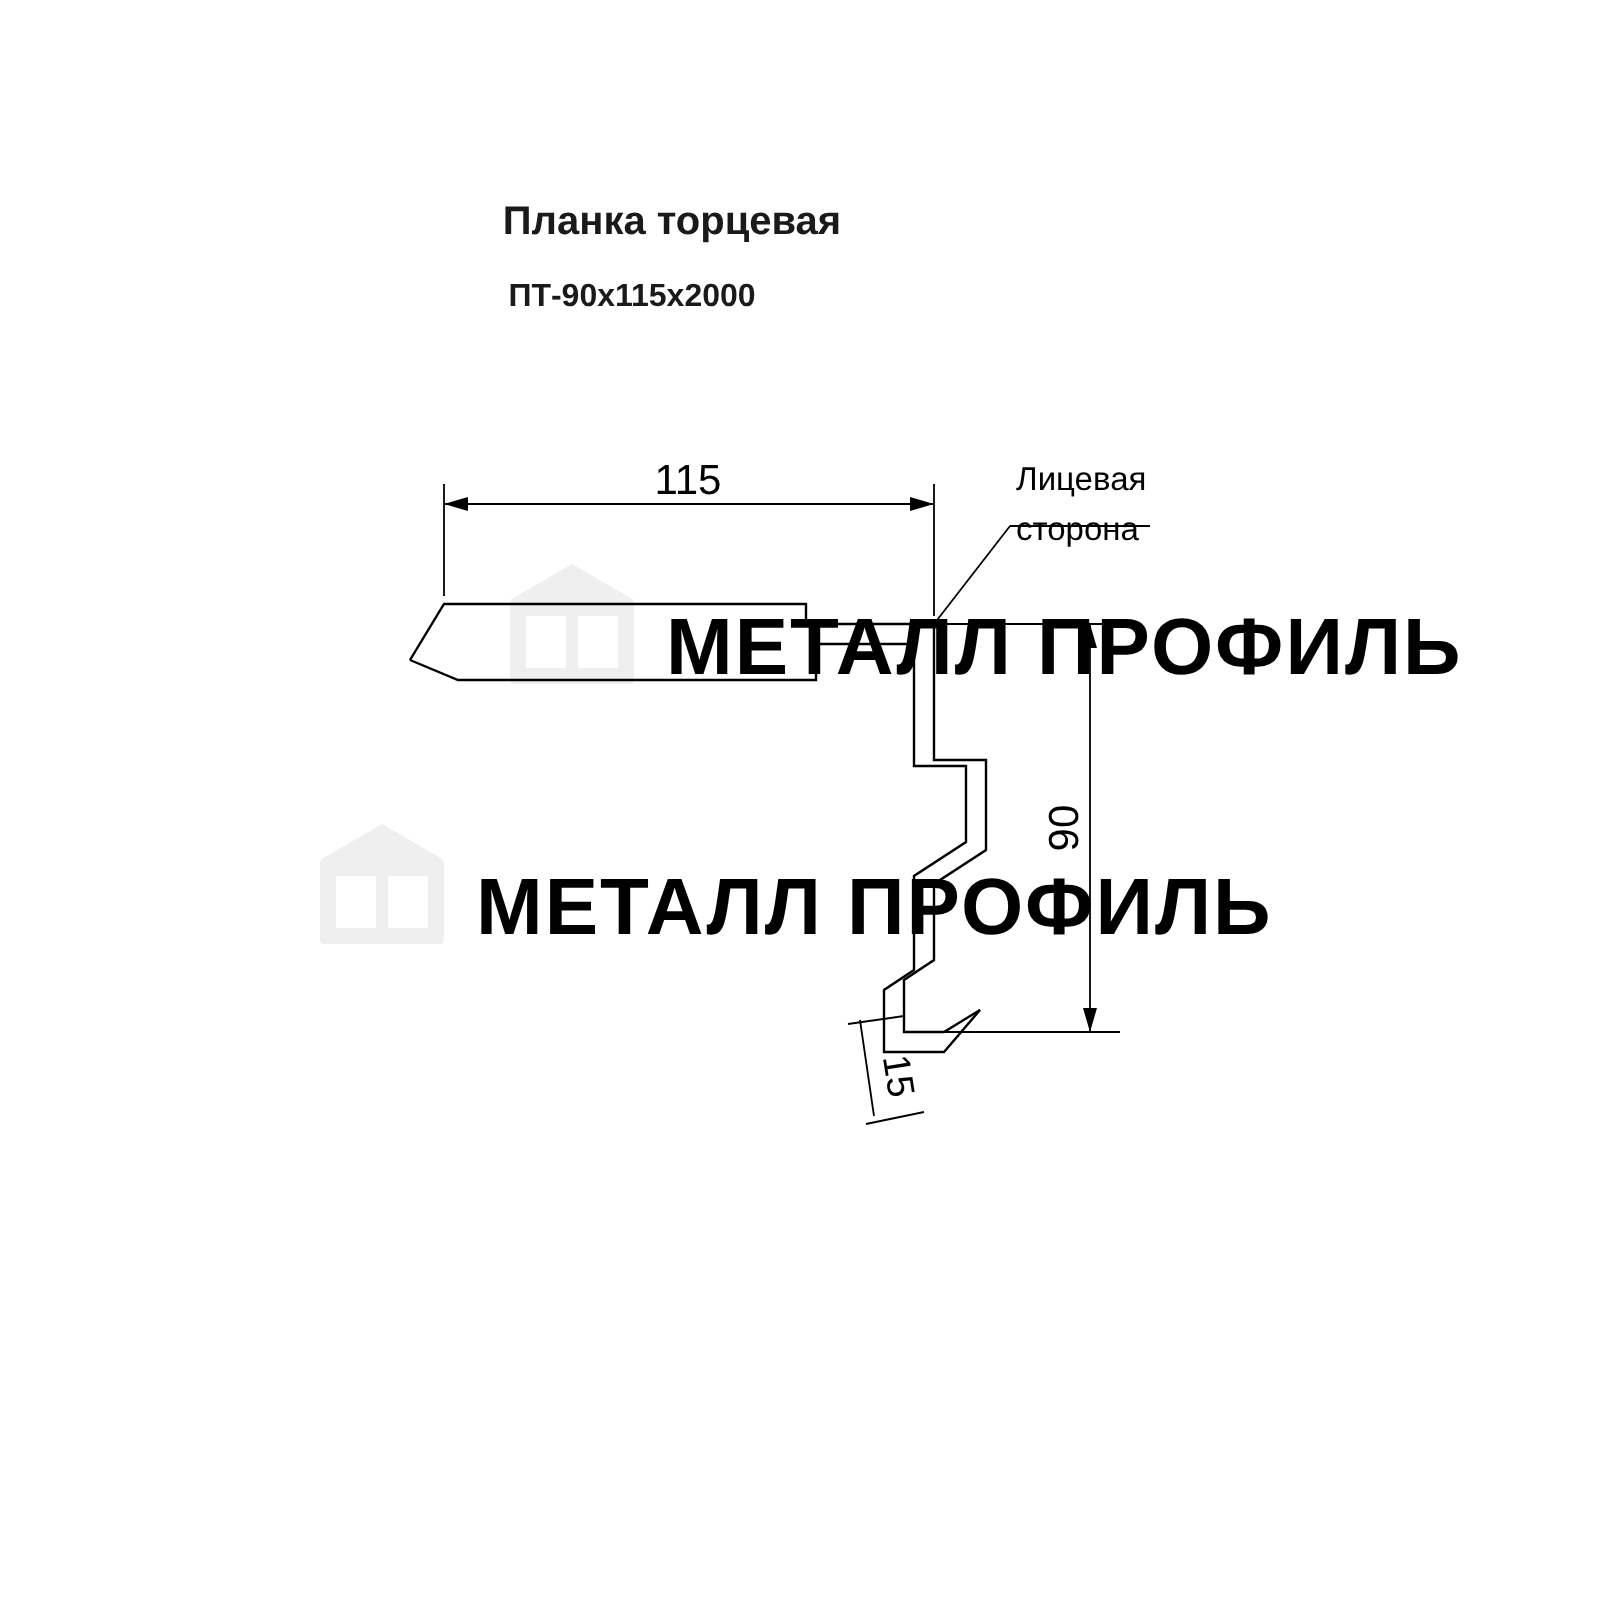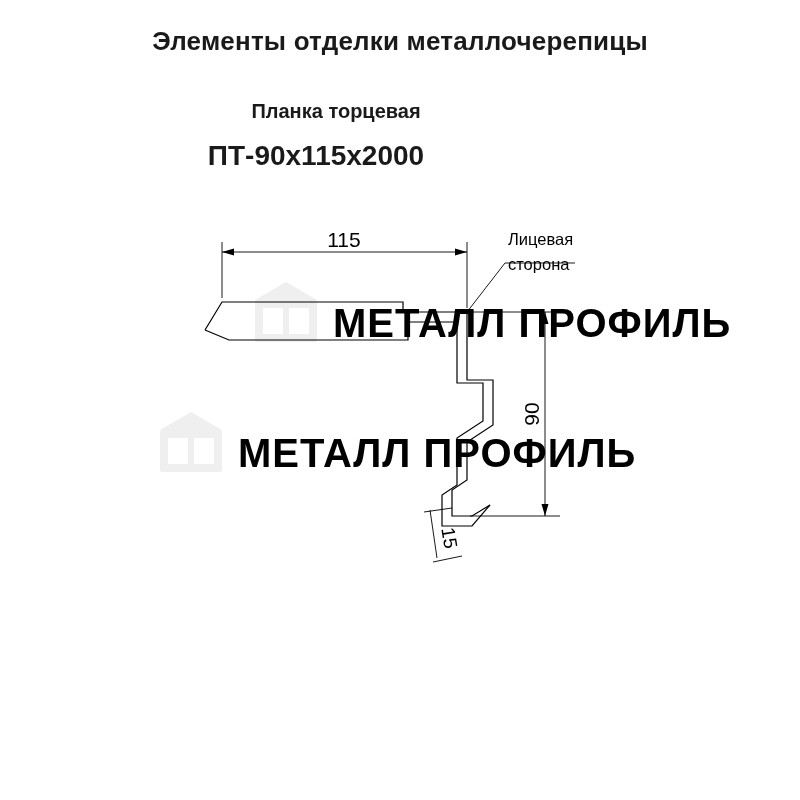--- a/index.html
+++ b/index.html
@@ -40,21 +40,21 @@
     font-size: 20px;
     font-weight: bold;
     color: #1a1a1a;
   }
   .code {
     position: absolute;
     top: 140px;
     left: 0;
     width: 632px;
     text-align: center;
-    font-size: 28px;
+    font-size: 16px;
     font-weight: bold;
     color: #1a1a1a;
   }
   .drawing {
     position: absolute;
     top: 190px;
     left: 0;
     width: 800px;
     height: 480px;
   }
@@ -78,21 +78,20 @@
     white-space: nowrap;
   }
   svg { display: block; }
   text { font-family: "Liberation Sans", sans-serif; fill: #000; }
 </style>
 </head>
 <body>
 
 <div class="page">
 
-  <div class="title">Элементы отделки металлочерепицы</div>
   <div class="subtitle">Планка торцевая</div>
   <div class="code">ПТ-90х115х2000</div>
 
   <div class="watermark">
     <svg width="800" height="480" viewBox="0 0 800 480" xmlns="http://www.w3.org/2000/svg">
       <g opacity="1">
 
         <g transform="translate(255,100)">
           <g fill="#efefef">
             <rect x="0" y="10" width="62" height="42" rx="2"></rect>

